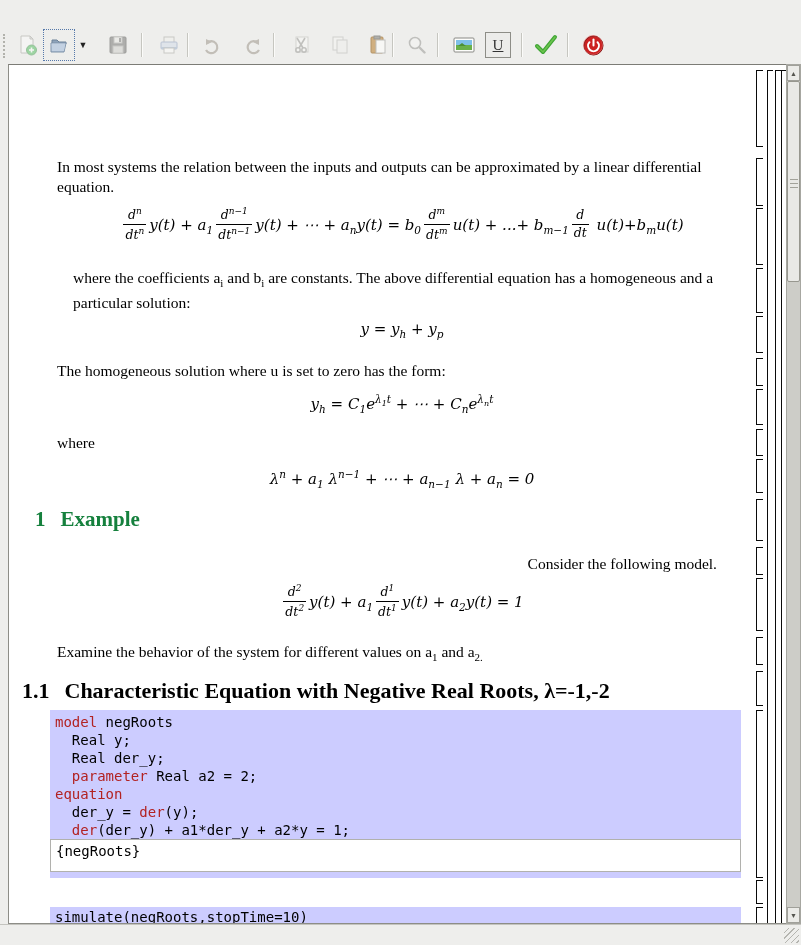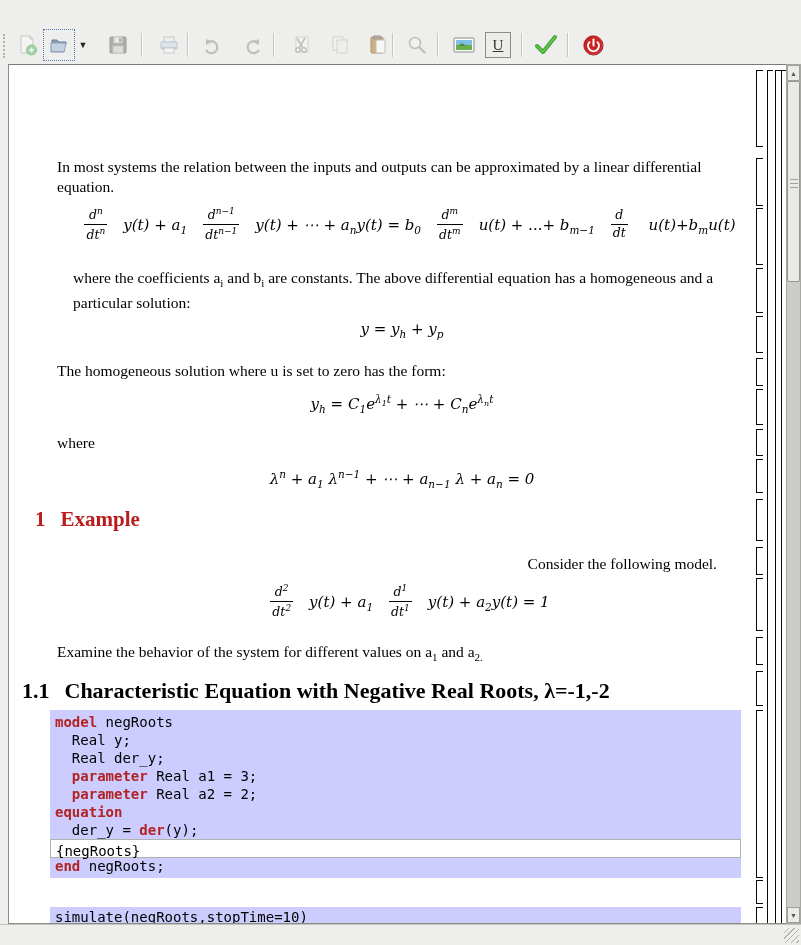--- a/index.html
+++ b/index.html
@@ -27,37 +27,37 @@
 
   
   .docframe{position:absolute;left:8px;top:64px;width:779px;height:860px;box-sizing:border-box;
             border:1px solid #8d8d87;border-top-color:#7c7c76;background:#ffffff;}
   .page{position:absolute;inset:0;overflow:hidden;}
 
   .cell{position:absolute;}
   .title{font-family:"Liberation Sans",sans-serif;font-weight:700;font-size:44px;letter-spacing:-1px;color:#000;white-space:nowrap;}
   .para{font-family:"Liberation Serif",serif;font-size:15.5px;line-height:20px;color:#000;}
   .para sub{font-size:11px;}
-  .h1{font-family:"Liberation Serif",serif;font-weight:700;font-size:21px;color:#b91c1c;}
+  .h1{font-family:"Liberation Serif",serif;font-weight:700;font-size:21px;color:#15803d;}
   .h2{font-family:"Liberation Serif",serif;font-weight:700;font-size:22px;color:#000;}
   .hnum{margin-right:15px;}
 
   .eq{font-family:"DejaVu Serif",serif;font-style:italic;font-size:15px;color:#000;text-align:center;white-space:nowrap;}
   .eq sub{font-size:10.5px;}
   .eq sup{font-size:10.5px;}
   .eq sup sub{font-size:8px;}
-  .frac{display:inline-block;vertical-align:middle;text-align:center;margin:0 16px;position:relative;top:-2px;font-size:12.5px;}
+  .frac{display:inline-block;vertical-align:middle;text-align:center;margin:0 3px;position:relative;top:-2px;font-size:12.5px;}
   .frac .fn{display:block;border-bottom:1px solid #000;padding:0 2px 1px 2px;line-height:1.15;}
   .frac .fd{display:block;padding:1px 2px 0 2px;line-height:1.15;}
   .frac sup{font-size:9px;}
 
   .codecell{background:var(--code-bg);font-family:"DejaVu Sans Mono",monospace;font-size:14px;color:#000;
             padding:3px 5px;box-sizing:border-box;}
   .cl{white-space:pre;line-height:18px;}
-  .kw{font-weight:700;color:var(--kw-red);}
+  .kw{font-weight:400;color:var(--kw-red);}
   .outcell{background:#ffffff;border:1px solid #b1b1ad;font-family:"DejaVu Sans Mono",monospace;font-size:14px;
            color:#000;padding:2px 5px;box-sizing:border-box;line-height:18px;}
 
   
   .cbr{position:absolute;width:7px;box-sizing:border-box;
        border-left:1px solid #0a0a0a;border-top:1px solid #0a0a0a;border-bottom:1px solid #0a0a0a;}
   .gbr{position:absolute;width:6px;box-sizing:border-box;border-left:1px solid #0a0a0a;border-top:1px solid #0a0a0a;}
   .noend{border-bottom:none;}
 
   
@@ -268,29 +268,28 @@
       <div class="cell para" style="left:48px;top:577px;width:680px;"><span>Examine the behavior of the system for different values on a</span><sub>1</sub><span> and a</span><sub>2.</sub></div>
 
       <div class="cell h2" style="left:13px;top:613px;">
         <span class="hnum">1.1</span><span>Characteristic Equation with Negative Real Roots, λ=-1,-2</span>
       </div>
 
       <div class="cell codecell" style="left:41px;top:645px;width:691px;height:168px;">
           <div class="cl"><span class="kw">model</span><span> negRoots</span></div>
           <div class="cl"><span>  Real y;</span></div>
           <div class="cl"><span>  Real der_y;</span></div>
-          <div class="cl"><span>  </span><span class="kw">parameter</span><span> Real a1 = 3;</span></div>
           <div class="cl"><span>  </span><span class="kw">parameter</span><span> Real a2 = 2;</span></div>
           <div class="cl"><span class="kw">equation</span></div>
           <div class="cl"><span>  der_y = </span><span class="kw">der</span><span>(y);</span></div>
           <div class="cl"><span>  </span><span class="kw">der</span><span>(der_y) + a1*der_y + a2*y = 1;</span></div>
           <div class="cl"><span class="kw">end</span><span> negRoots;</span></div>
         </div>
 
-      <div class="cell outcell" style="left:41px;top:774px;width:691px;height:19px;">{negRoots}</div>
+      <div class="cell outcell" style="left:41px;top:774px;width:691px;height:33px;">{negRoots}</div>
 
       <div class="cell codecell" style="left:41px;top:842px;width:691px;height:17px;padding-top:1px;">
           <div class="cl"><span>simulate(negRoots,stopTime=10)</span></div>
         </div>
 
       <div class="cbr" style="left:747px;top:5px;height:77px;"></div>
       <div class="cbr" style="left:747px;top:93px;height:48px;"></div>
       <div class="cbr" style="left:747px;top:143px;height:57px;"></div>
       <div class="cbr" style="left:747px;top:203px;height:45px;"></div>
       <div class="cbr" style="left:747px;top:251px;height:37px;"></div>

